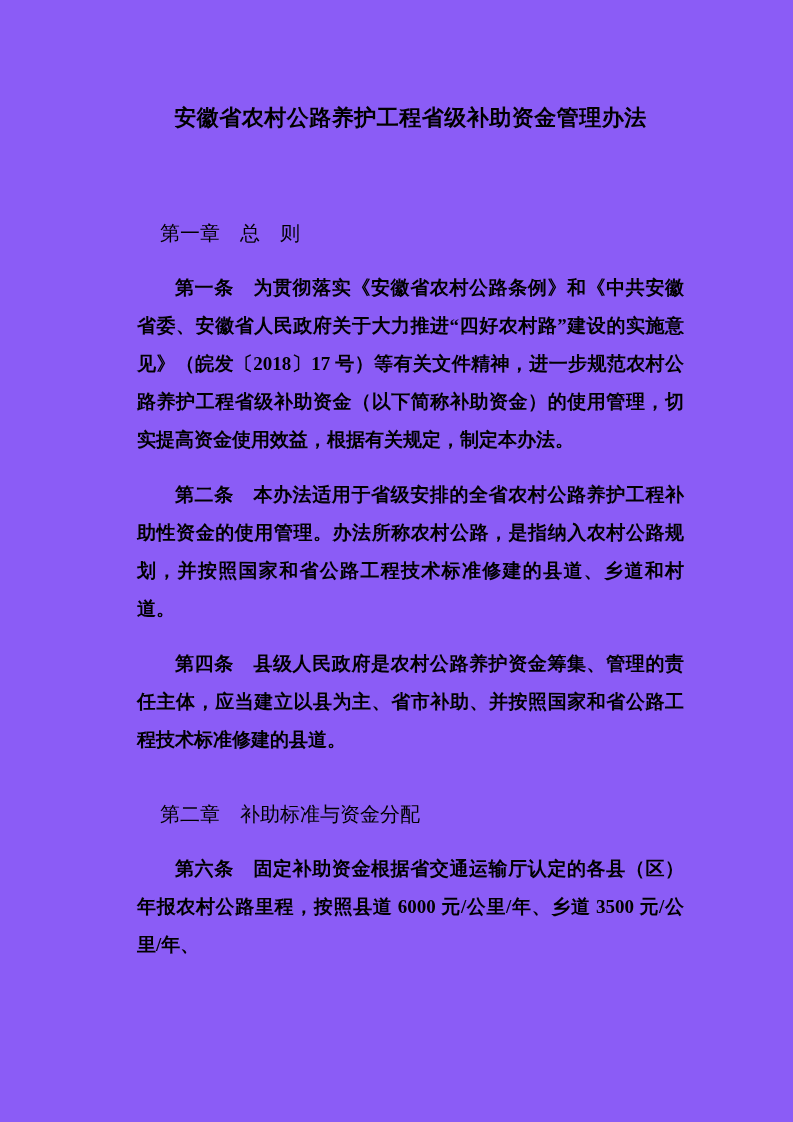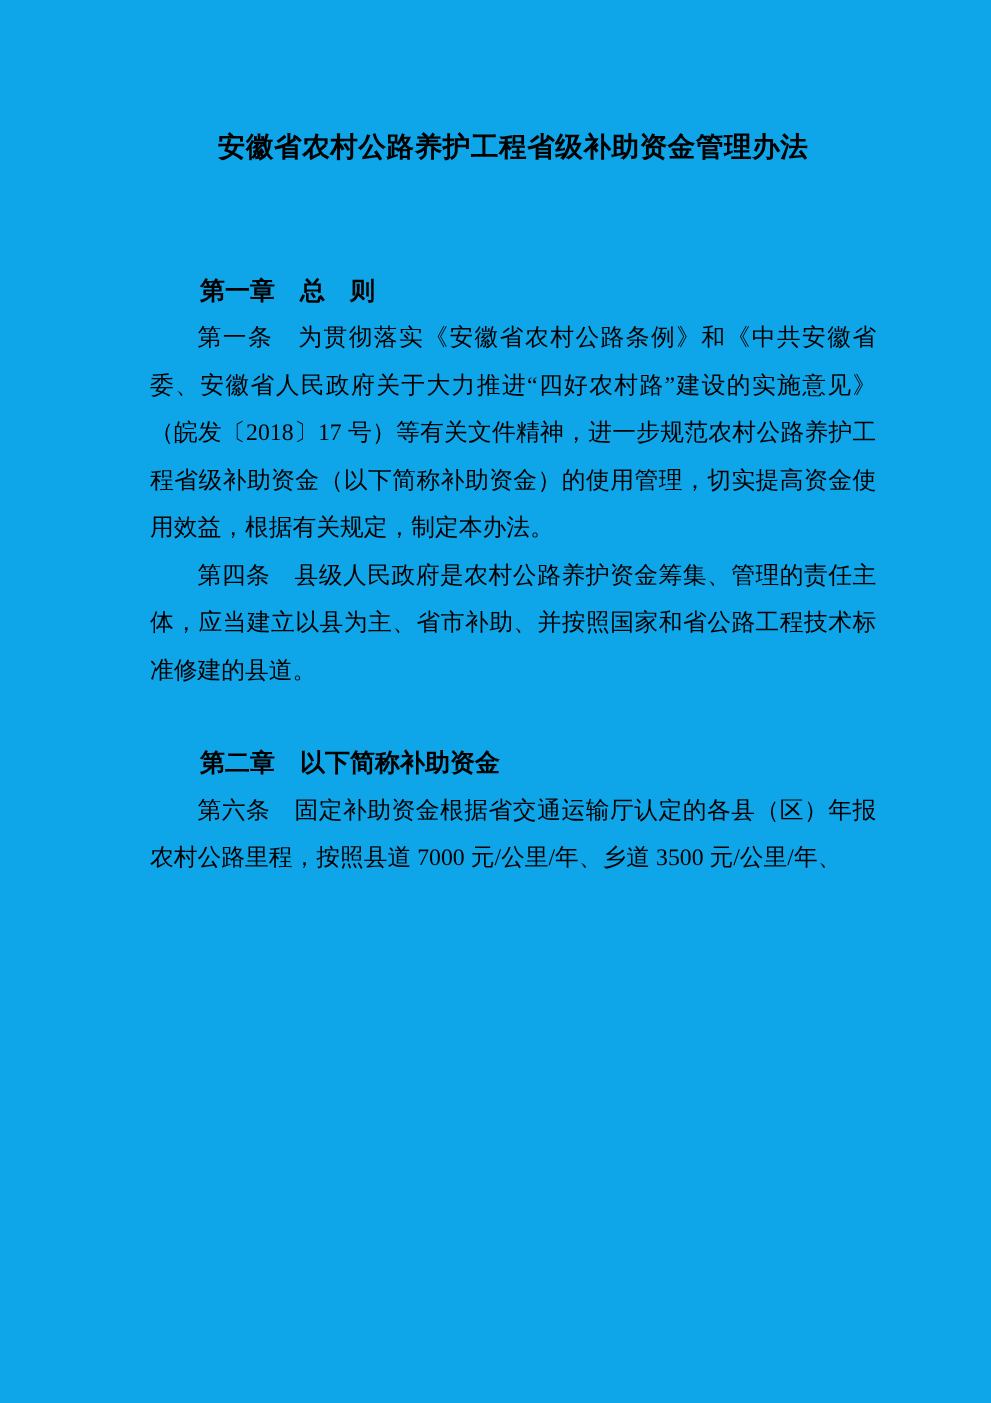--- a/index.html
+++ b/index.html
@@ -5,71 +5,73 @@
   html, body {
     margin: 0;
     padding: 0;
     background: #ffffff;
   }
   .page {
     position: relative;
     width: 793px;
     height: 1122px;
     margin: 0 auto;
-    background: #0ea5e9;
+    background: #8b5cf6;
     color: #000000;
     box-sizing: border-box;
     padding: 102px 92px 0 120px;
     font-family: "Liberation Serif", "DejaVu Serif", serif;
     overflow: hidden;
   }
   .doc-title {
     margin: 0 0 80px 0;
     font-size: 22px;
     line-height: 32px;
     font-weight: bold;
     text-align: center;
     letter-spacing: 0.5px;
     white-space: nowrap;
   }
   .chapter-heading {
     margin: 0;
     font-size: 20px;
     line-height: 38px;
-    font-weight: bold;
+    font-weight: normal;
     text-indent: 2em;
     text-align: left;
   }
   .chapter-heading.second {
     margin-top: 36px;
   }
   .article {
-    margin: 0;
+    margin: 17px;
     font-size: 19px;
     line-height: 38px;
     text-indent: 2em;
     text-align: justify;
     text-align-last: left;
     text-justify: inter-character;
     word-break: break-all;
+    font-weight: bold;
   }
 </style>
 </head>
 <body>
 
 <div class="page">
 
   <h1 class="doc-title">安徽省农村公路养护工程省级补助资金管理办法</h1>
 
   <h2 class="chapter-heading">第一章　总　则</h2>
 
   <p class="article">第一条　为贯彻落实《安徽省农村公路条例》和《中共安徽省委、安徽省人民政府关于大力推进“四好农村路”建设的实施意见》（皖发〔2018〕17 号）等有关文件精神，进一步规范农村公路养护工程省级补助资金（以下简称补助资金）的使用管理，切实提高资金使用效益，根据有关规定，制定本办法。</p>
 
+  <p class="article">第二条　本办法适用于省级安排的全省农村公路养护工程补助性资金的使用管理。办法所称农村公路，是指纳入农村公路规划，并按照国家和省公路工程技术标准修建的县道、乡道和村道。</p>
 
 
   <p class="article">第四条　县级人民政府是农村公路养护资金筹集、管理的责任主体，应当建立以县为主、省市补助、并按照国家和省公路工程技术标准修建的县道。</p>
 
-  <h2 class="chapter-heading second">第二章　以下简称补助资金</h2>
+  <h2 class="chapter-heading second">第二章　补助标准与资金分配</h2>
 
 
-  <p class="article">第六条　固定补助资金根据省交通运输厅认定的各县（区）年报农村公路里程，按照县道 7000 元/公里/年、乡道 3500 元/公里/年、</p>
+  <p class="article">第六条　固定补助资金根据省交通运输厅认定的各县（区）年报农村公路里程，按照县道 6000 元/公里/年、乡道 3500 元/公里/年、</p>
 
 </div>
 
 </body></html>

